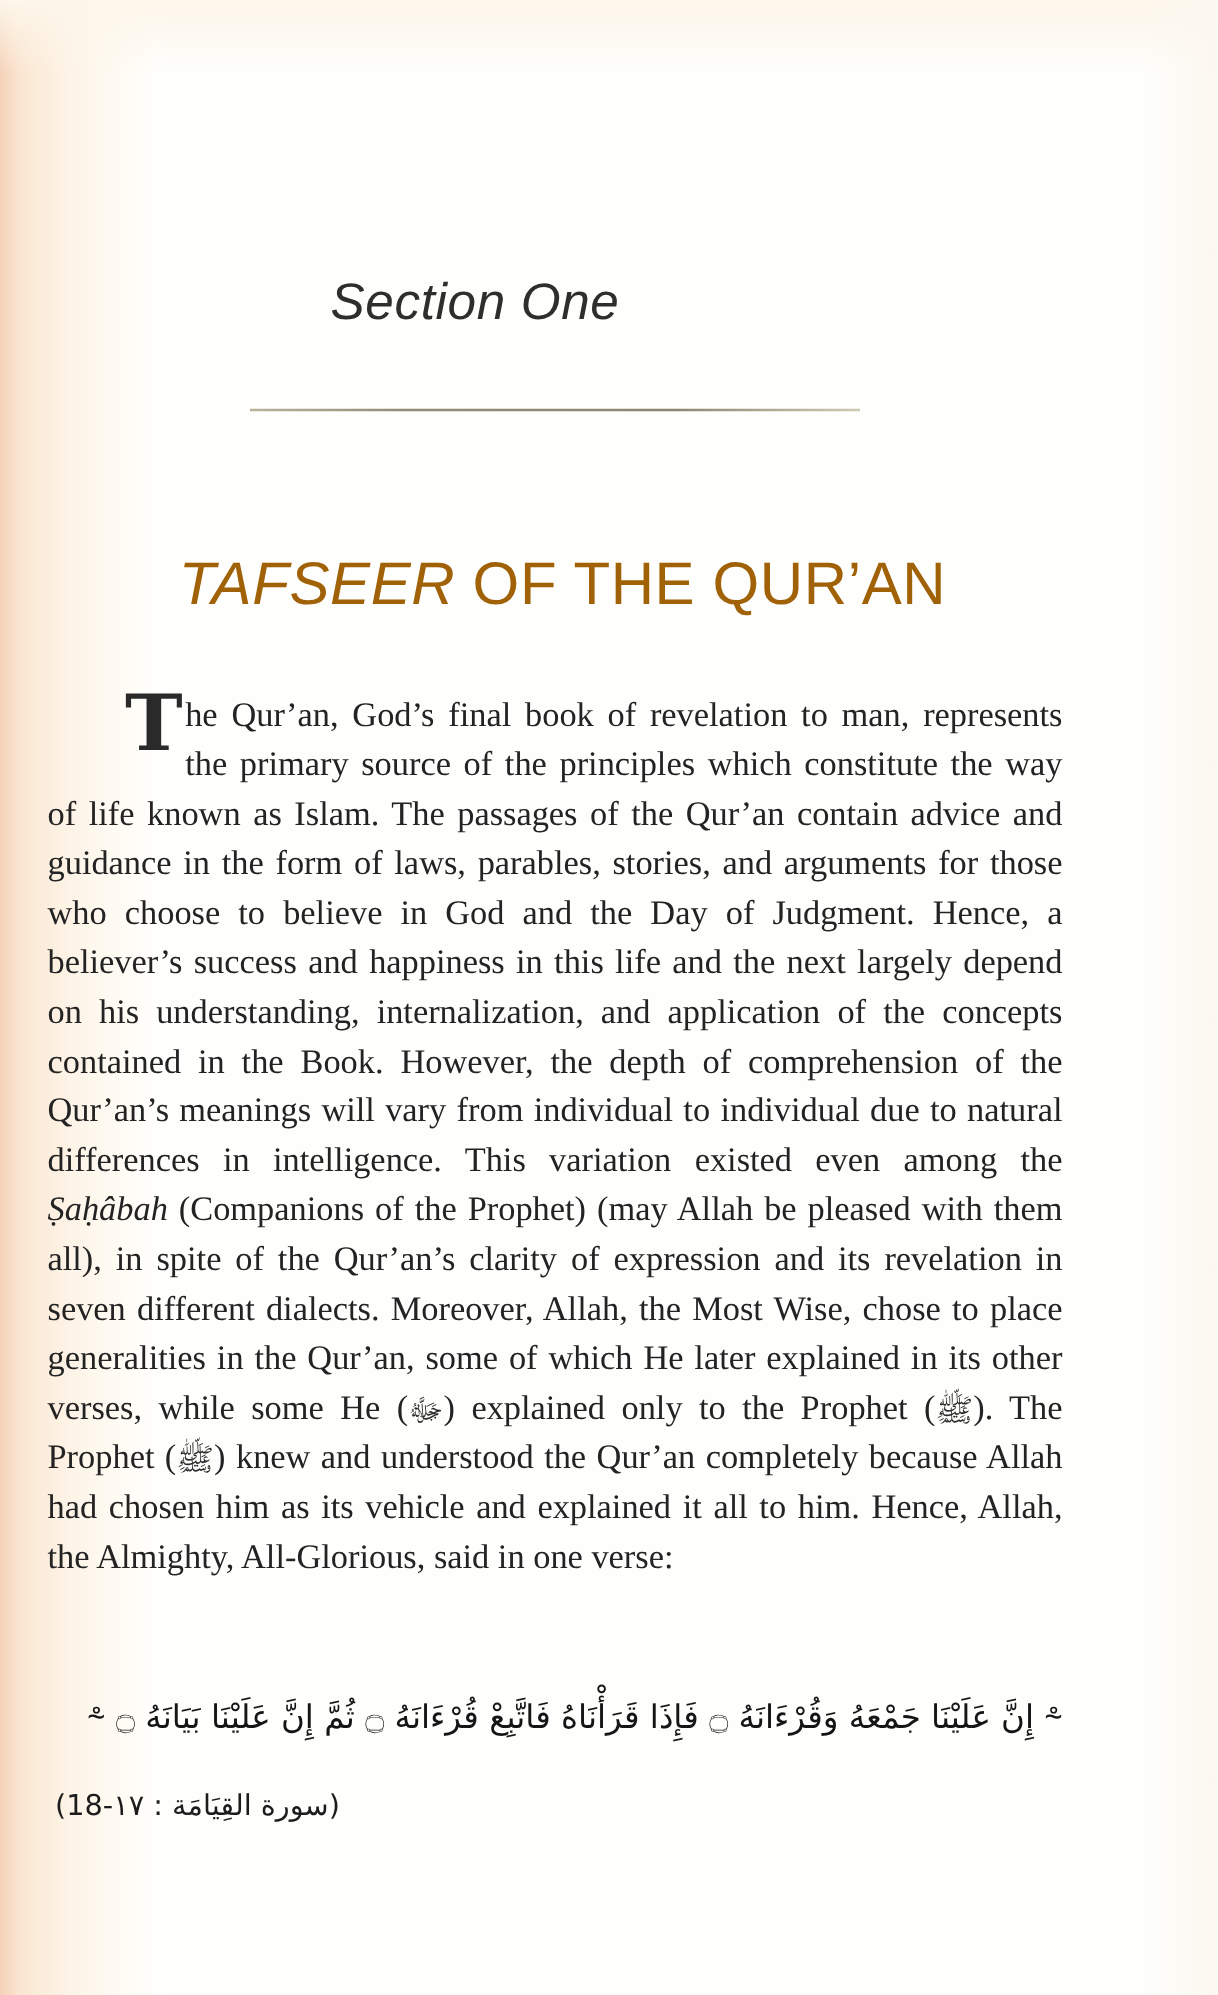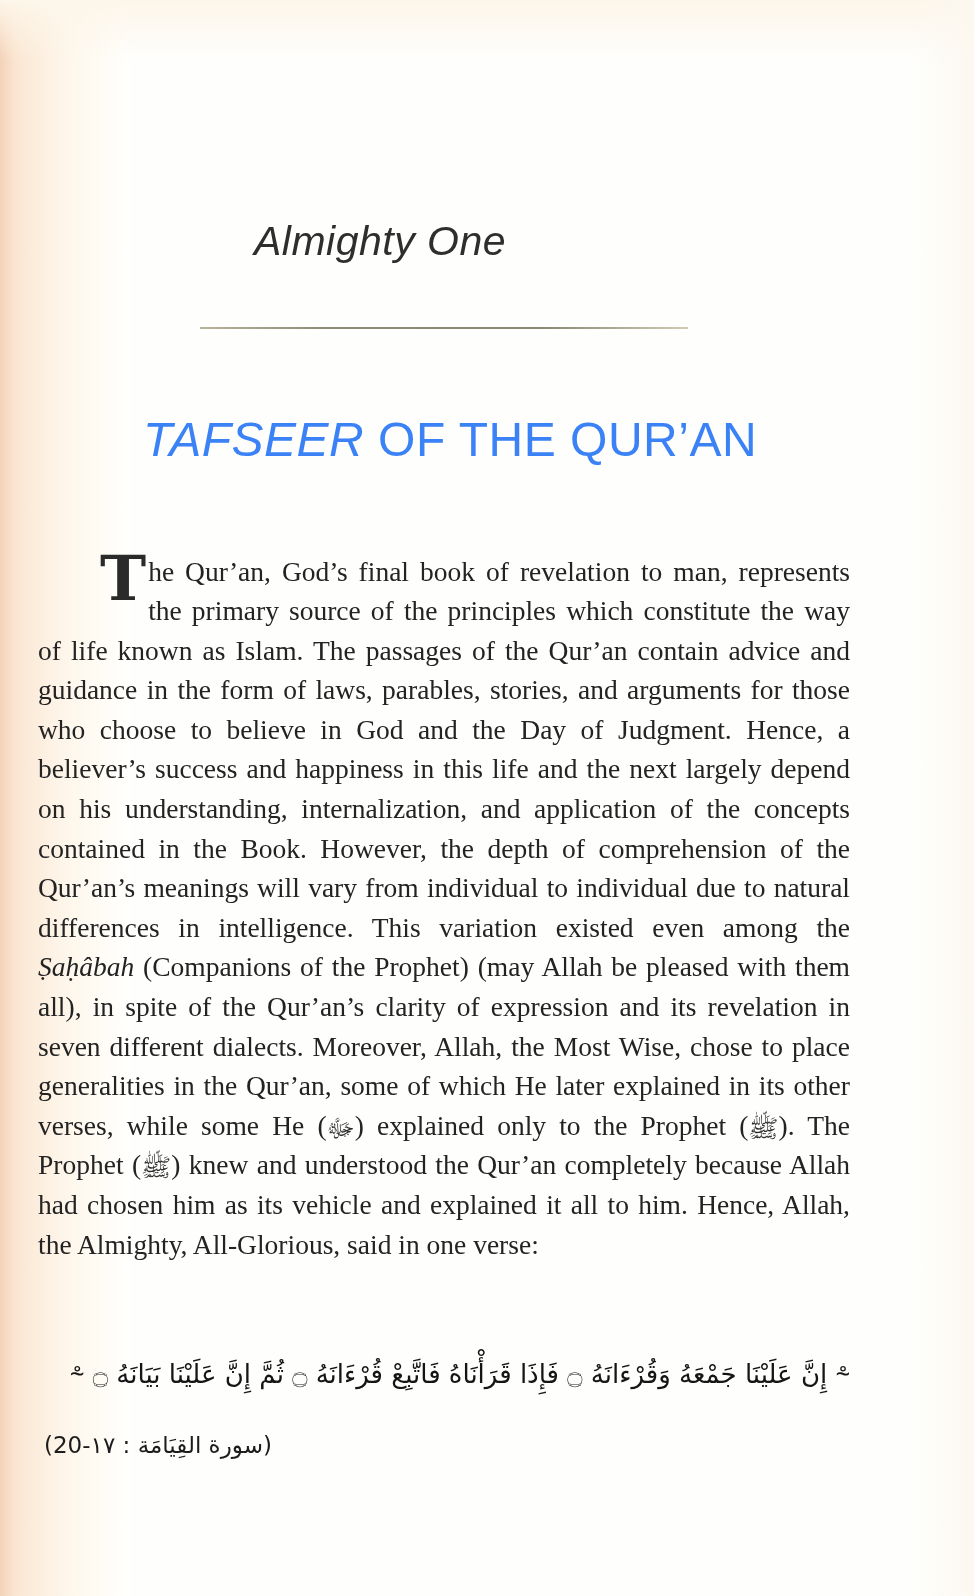--- a/index.html
+++ b/index.html
@@ -95,28 +95,28 @@
     top: 327px;
     width: 488px;
     height: 2px;
     background: linear-gradient(to right, #b8b49a 0%, #8f8d79 25%, #8a8874 70%, #cfcbb2 100%);
   }
 
   
   .chapter-title {
     position: absolute;
     left: 0;
-    top: 384px;
+    top: 412px;
     width: 900px;
     text-align: center;
     font-family: "Liberation Sans", "DejaVu Sans", sans-serif;
     font-weight: 400;
     font-size: 48px;
     letter-spacing: 0.5px;
-    color: #3b82f6;
+    color: #a16207;
     white-space: nowrap;
     margin-top: 28px;
   }
   .chapter-title .ital {
     font-style: italic;
   }
 
   
   .body-block {
     position: absolute;
@@ -189,28 +189,28 @@
 
 <div class="page">
 
   <div class="scan-gutter"></div>
   <div class="scan-gutter-2"></div>
   <div class="scan-top"></div>
   <div class="scan-right"></div>
 
   <div class="content">
 
-    <div class="section-label">Almighty One</div>
+    <div class="section-label">Section One</div>
 
     <div class="divider"></div>
 
     <h1 class="chapter-title"><span class="ital">TAFSEER</span><span> OF THE QUR’AN</span></h1>
 
     <div class="body-block">
       <p class="body-text"><span class="dropcap">T</span><span>he Qur’an, God’s final book of revelation to man, represents the primary source of the principles which constitute the way of life known as Islam. The passages of the Qur’an contain advice and guidance in the form of laws, parables, stories, and arguments for those who choose to believe in God and the Day of Judgment. Hence, a believer’s success and happiness in this life and the next largely depend on his understanding, internalization, and application of the concepts contained in the Book. However, the depth of comprehension of the Qur’an’s meanings will vary from individual to individual due to natural differences in intelligence. This variation existed even among the </span><span class="ar-ital">Ṣaḥâbah</span><span> (Companions of the Prophet) (may Allah be pleased with them all), in spite of the Qur’an’s clarity of expression and its revelation in seven different dialects. Moreover, Allah, the Most Wise, chose to place generalities in the Qur’an, some of which He later explained in its other verses, while some He (</span><span class="honorific">ﷻ</span><span>) explained only to the Prophet (</span><span class="honorific">ﷺ</span><span>). The Prophet (</span><span class="honorific">ﷺ</span><span>) knew and understood the Qur’an completely because Allah had chosen him as its vehicle and explained it all to him. Hence, Allah, the Almighty, All-Glorious, said in one verse:</span></p>
     </div>
 
     <div class="verse-line">⸛ إِنَّ عَلَيْنَا جَمْعَهُ وَقُرْءَانَهُ ۝ فَإِذَا قَرَأْنَاهُ فَاتَّبِعْ قُرْءَانَهُ ۝ ثُمَّ إِنَّ عَلَيْنَا بَيَانَهُ ۝ ⸛</div>
 
-    <div class="verse-ref">(سورة القِيَامَة : ١٧-20)</div>
+    <div class="verse-ref">(سورة القِيَامَة : ١٧-18)</div>
 
   </div>
 </div>
 
 </body></html>

